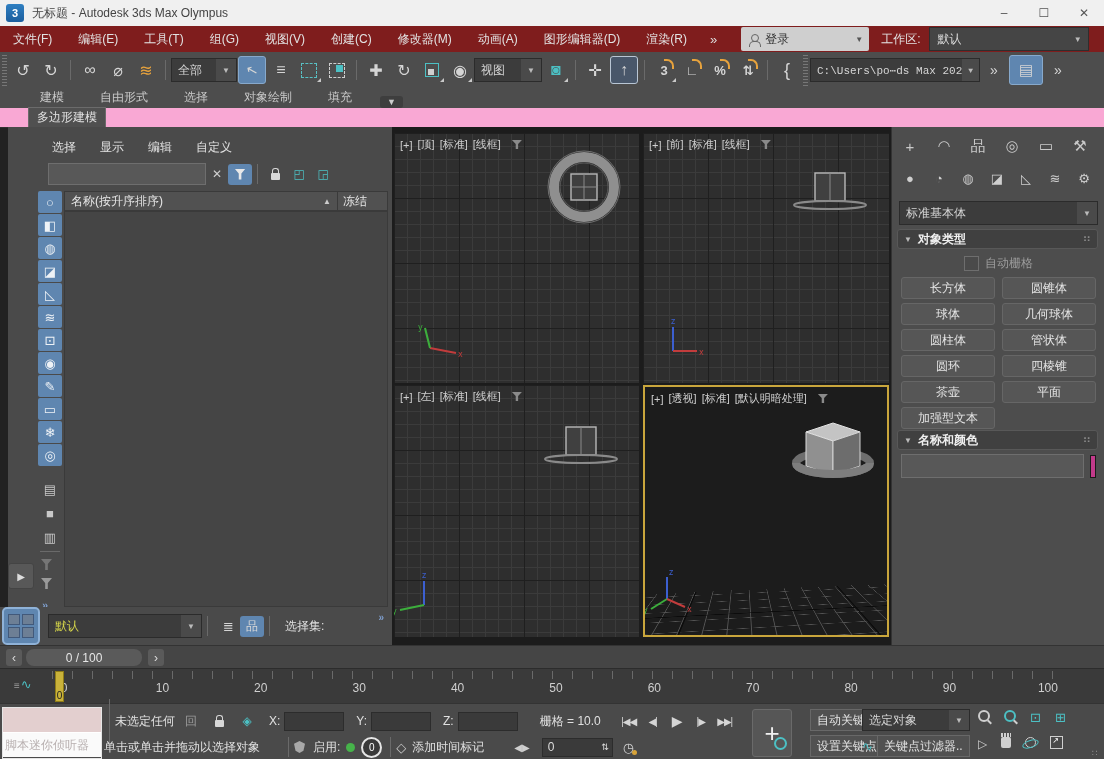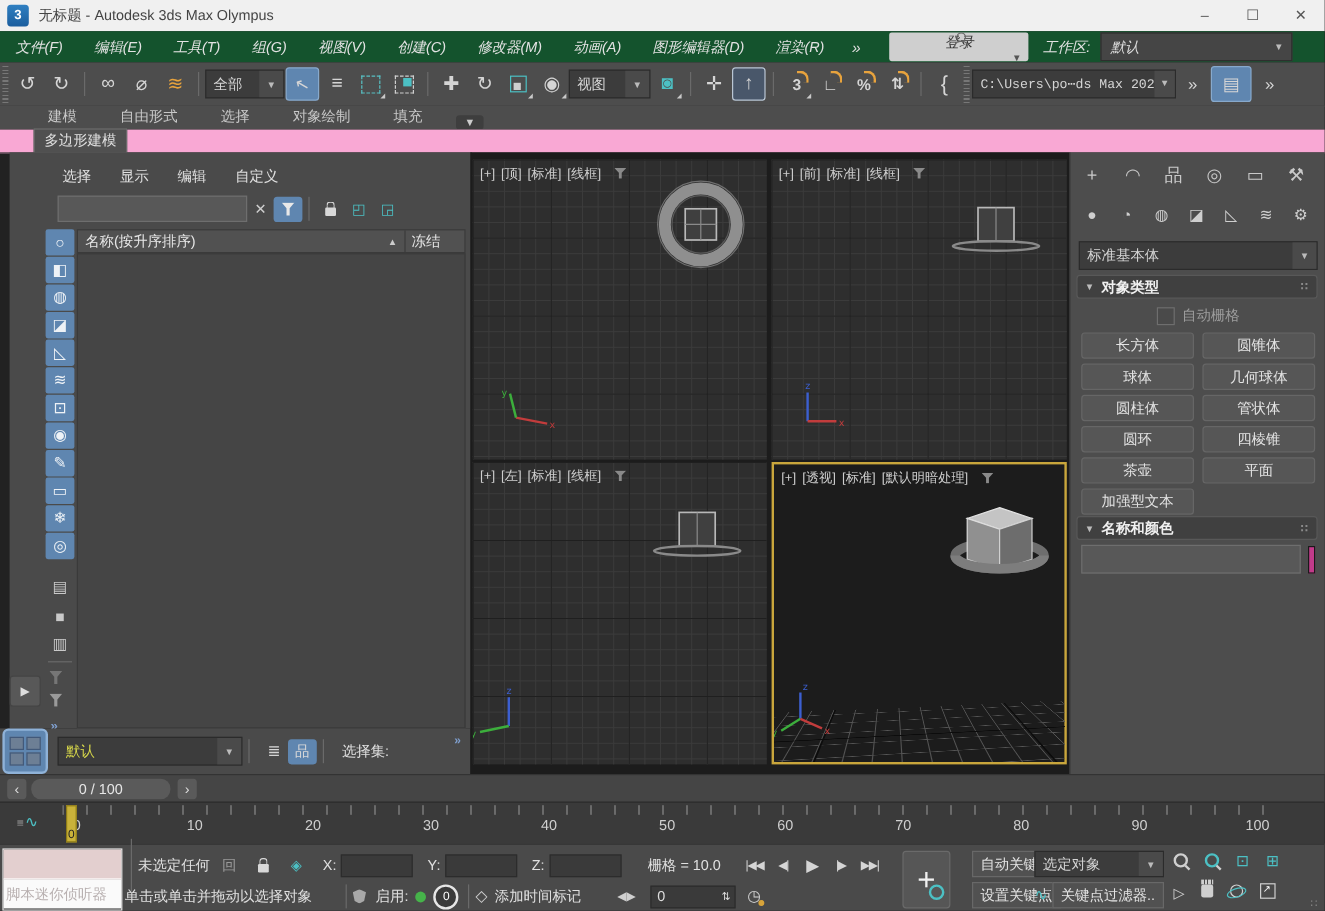--- a/index.html
+++ b/index.html
@@ -9,24 +9,24 @@
   .abs{position:absolute;}
   .grip{width:5px;align-self:stretch;background:repeating-linear-gradient(0deg,#777 0 1px,transparent 1px 3px);margin:2px 2px;}
   .vsep{width:1px;height:20px;background:#6a6a6a;margin:0 5px;}
   
   #titlebar{left:0;top:0;width:1104px;height:26px;background:#f0f0f0;color:#444;display:flex;align-items:center;}
   #logo{width:18px;height:18px;margin:0 8px 0 6px;background:linear-gradient(180deg,#2f7fc1,#1b5e9e);border-radius:3px;
         color:#fff;font-weight:bold;font-size:11px;display:flex;align-items:center;justify-content:center;}
   .wctl{width:40px;height:26px;display:flex;align-items:center;justify-content:center;color:#555;font-size:12px;}
   #titlebar .spacer{flex:1;}
   
-  #menubar{left:0;top:26px;width:1104px;height:26px;background:#14532d;display:flex;align-items:center;color:#e2e2e2;font-style:italic;}
+  #menubar{left:0;top:26px;width:1104px;height:26px;background:#7f1d1d;display:flex;align-items:center;color:#e2e2e2;}
   .menu-item{padding:0 13px;height:26px;display:flex;align-items:center;}
   #menu-overflow{padding:0 10px;color:#ddd;font-size:13px;}
-  #login-chip{width:116px;height:24px;background:#cfcfcf;color:#333;display:flex;align-items:center;border-radius:2px;margin-left:14px;flex-direction:column;}
+  #login-chip{width:128px;height:24px;background:#cfcfcf;color:#333;display:flex;align-items:center;border-radius:2px;margin-left:14px;}
   .person{width:10px;height:11px;position:relative;margin:0 6px 0 8px;}
   .person::before{content:'';position:absolute;left:2px;top:0;width:6px;height:6px;border-radius:50%;border:1.3px solid #666;}
   .person::after{content:'';position:absolute;left:0;top:7px;width:10px;height:5px;border-radius:5px 5px 0 0;border:1.3px solid #666;border-bottom:none;}
   .dd-arrow{margin-left:auto;padding:0 6px;font-size:8px;color:#555;}
   #workspace{margin-left:12px;color:#e2e2e2;}
   #workspace-dd{width:150px;height:22px;margin-left:8px;background:#454545;border:1px solid #2e2e2e;display:flex;align-items:center;padding-left:8px;color:#ddd;}
   #workspace-dd .dd-arrow{color:#bbb;}
   
   #toolbar{left:0;top:52px;width:1104px;height:36px;background:#4d4d4d;display:flex;align-items:center;border-bottom:1px solid #3a3a3a;}
   .tbtn{min-width:26px;height:26px;display:flex;align-items:center;justify-content:center;color:#d5d5d5;font-size:16px;border-radius:3px;position:relative;margin:0 1px;}

